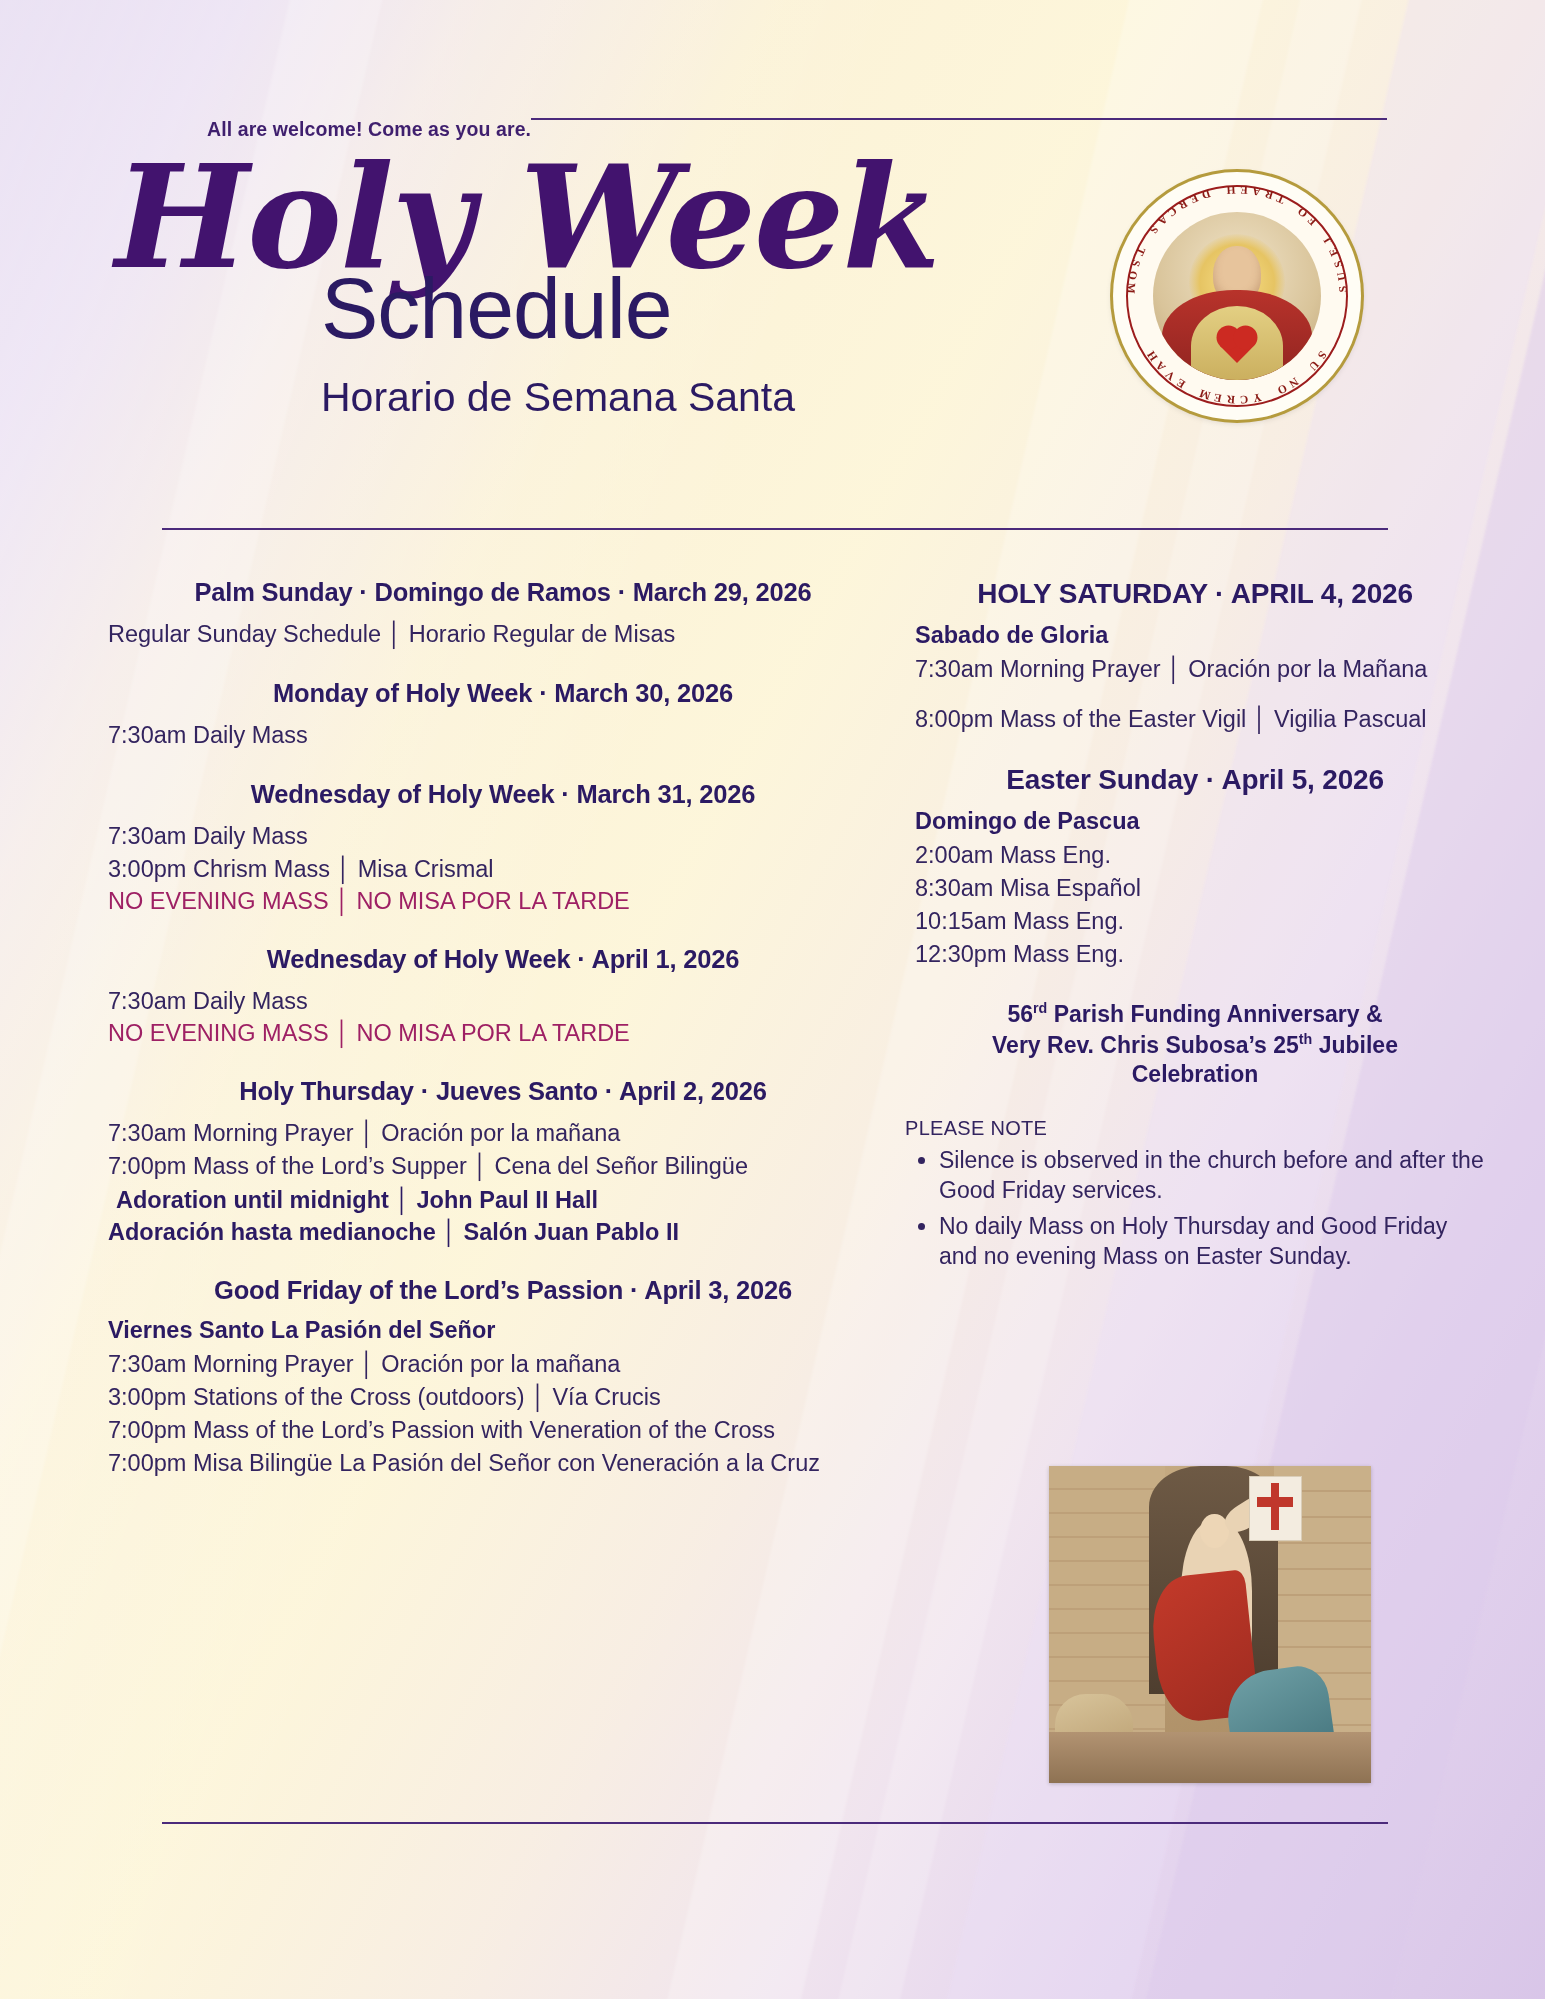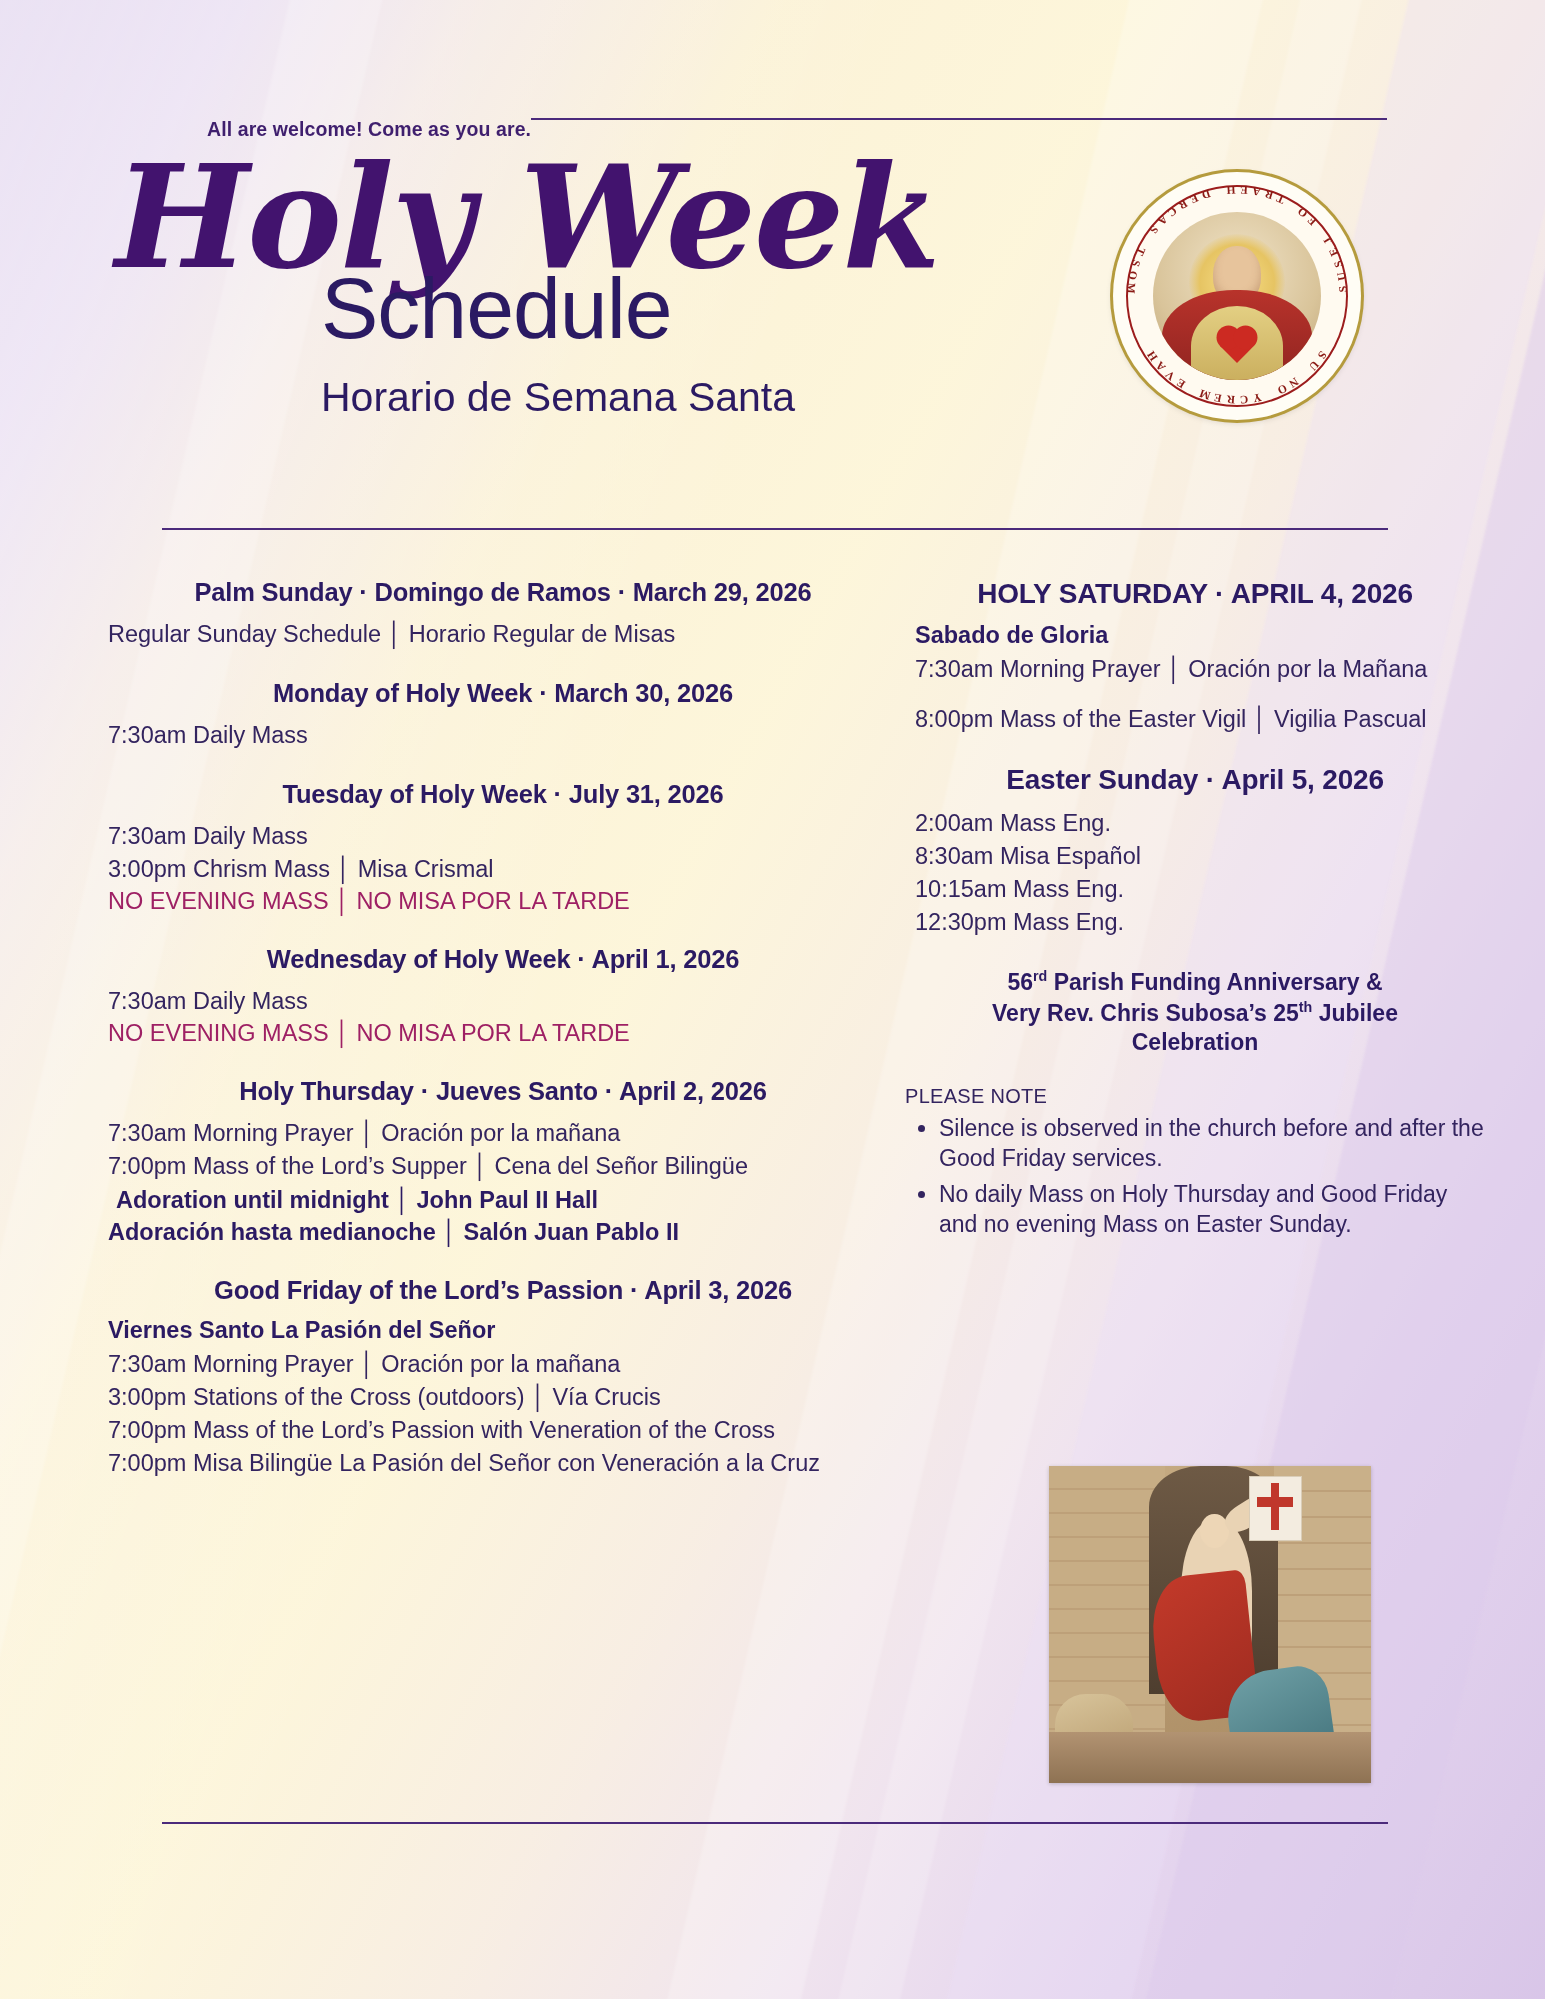--- a/index.html
+++ b/index.html
@@ -481,21 +481,21 @@
             <div class="line">Regular Sunday Schedule │ Horario Regular de Misas</div>
           </div>
         </div>
         <div class="blk">
           <h3>Monday of Holy Week ·  March 30, 2026</h3>
           <div>
             <div class="line">7:30am Daily Mass</div>
           </div>
         </div>
         <div class="blk">
-          <h3>Tuesday of Holy Week · July 31, 2026</h3>
+          <h3>Wednesday of Holy Week · March 31, 2026</h3>
           <div>
             <div class="line">7:30am Daily Mass</div>
             <div class="line">3:00pm Chrism Mass │ Misa Crismal</div>
             <div class="no-mass">NO EVENING MASS │ NO MISA POR LA TARDE</div>
           </div>
         </div>
         <div class="blk">
           <h3>Wednesday of Holy Week · April 1, 2026</h3>
           <div>
             <div class="line">7:30am Daily Mass</div>
@@ -530,20 +530,21 @@
             <div class="right-indent">
               <div class="bold-line">Sabado de Gloria</div>
               <div class="line">7:30am Morning Prayer │ Oración por la Mañana</div>
               <div class="line" style="height: 14px;"></div>
               <div class="line">8:00pm Mass of the Easter Vigil │ Vigilia Pascual</div>
             </div>
           </div>
           <div class="blk">
             <h3 class="big">Easter Sunday · April 5, 2026</h3>
             <div class="right-indent">
+              <div class="bold-line">Domingo de Pascua</div>
               <div class="line">2:00am Mass Eng.</div>
               <div class="line">8:30am Misa Español</div>
               <div class="line">10:15am Mass Eng.</div>
               <div class="line">12:30pm Mass Eng.</div>
             </div>
           </div>
         </div>
 
       <div class="anniv">
         <div>

